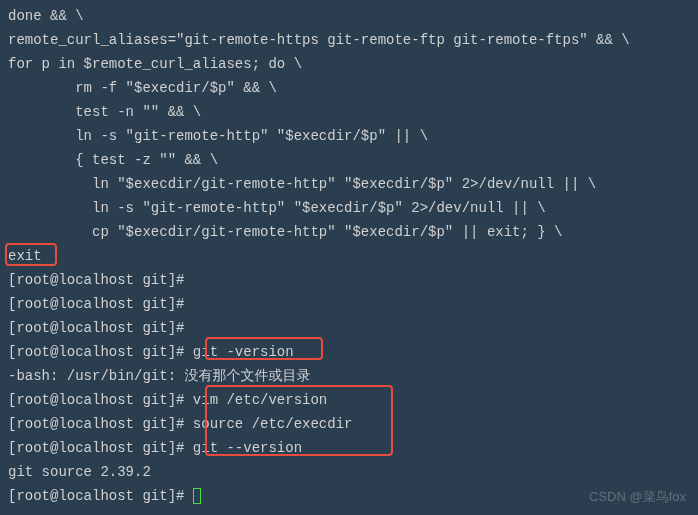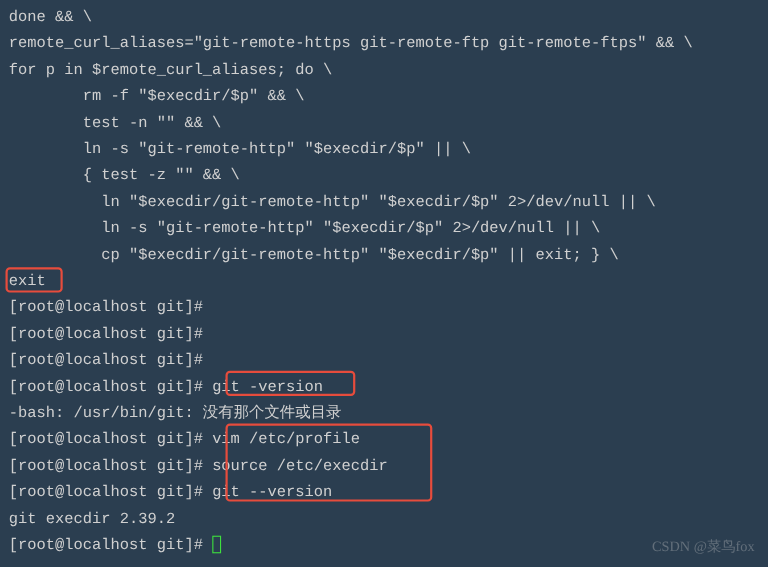--- a/index.html
+++ b/index.html
@@ -27,21 +27,21 @@
     width: 8px;
     height: 16px;
     border: 1px solid #3ee03e;
     vertical-align: middle;
   }
   .watermark {
     position: absolute;
     bottom: 6px;
     right: 12px;
     color: rgba(200,200,200,0.35);
-    font-family: Liberation Serif, serif;
+    font-family: Liberation Sans, sans-serif;
     font-size: 13px;
   }
   .box-done {
     left: 5px;
     top: 243px;
     width: 52px;
     height: 23px;
   }
   .box-gitver {
     left: 205px;
@@ -68,23 +68,23 @@
 <div class="line">        { test -z "" &amp;&amp; \</div>
 <div class="line">          ln "$execdir/git-remote-http" "$execdir/$p" 2&gt;/dev/null || \</div>
 <div class="line">          ln -s "git-remote-http" "$execdir/$p" 2&gt;/dev/null || \</div>
 <div class="line">          cp "$execdir/git-remote-http" "$execdir/$p" || exit; } \</div>
 <div class="line">exit</div>
 <div class="line">[root@localhost git]#</div>
 <div class="line">[root@localhost git]#</div>
 <div class="line">[root@localhost git]#</div>
 <div class="line"><span>[root@localhost git]# </span><span>git -version</span></div>
 <div class="line">-bash: /usr/bin/git: 没有那个文件或目录</div>
-<div class="line"><span>[root@localhost git]# </span><span>vim /etc/profile</span></div>
+<div class="line"><span>[root@localhost git]# </span><span>vim /etc/version</span></div>
 <div class="line"><span>[root@localhost git]# </span><span>source /etc/execdir</span></div>
 <div class="line"><span>[root@localhost git]# </span><span>git --version</span></div>
-<div class="line">git execdir 2.39.2</div>
+<div class="line">git source 2.39.2</div>
 <div class="line"><span>[root@localhost git]# </span><span class="cursor"></span></div>
 
 <div class="multi-highlight box-done"></div>
 <div class="multi-highlight box-gitver"></div>
 <div class="multi-highlight box-profile"></div>
 
 <div class="watermark">CSDN @菜鸟fox</div>
 
 </body></html>

